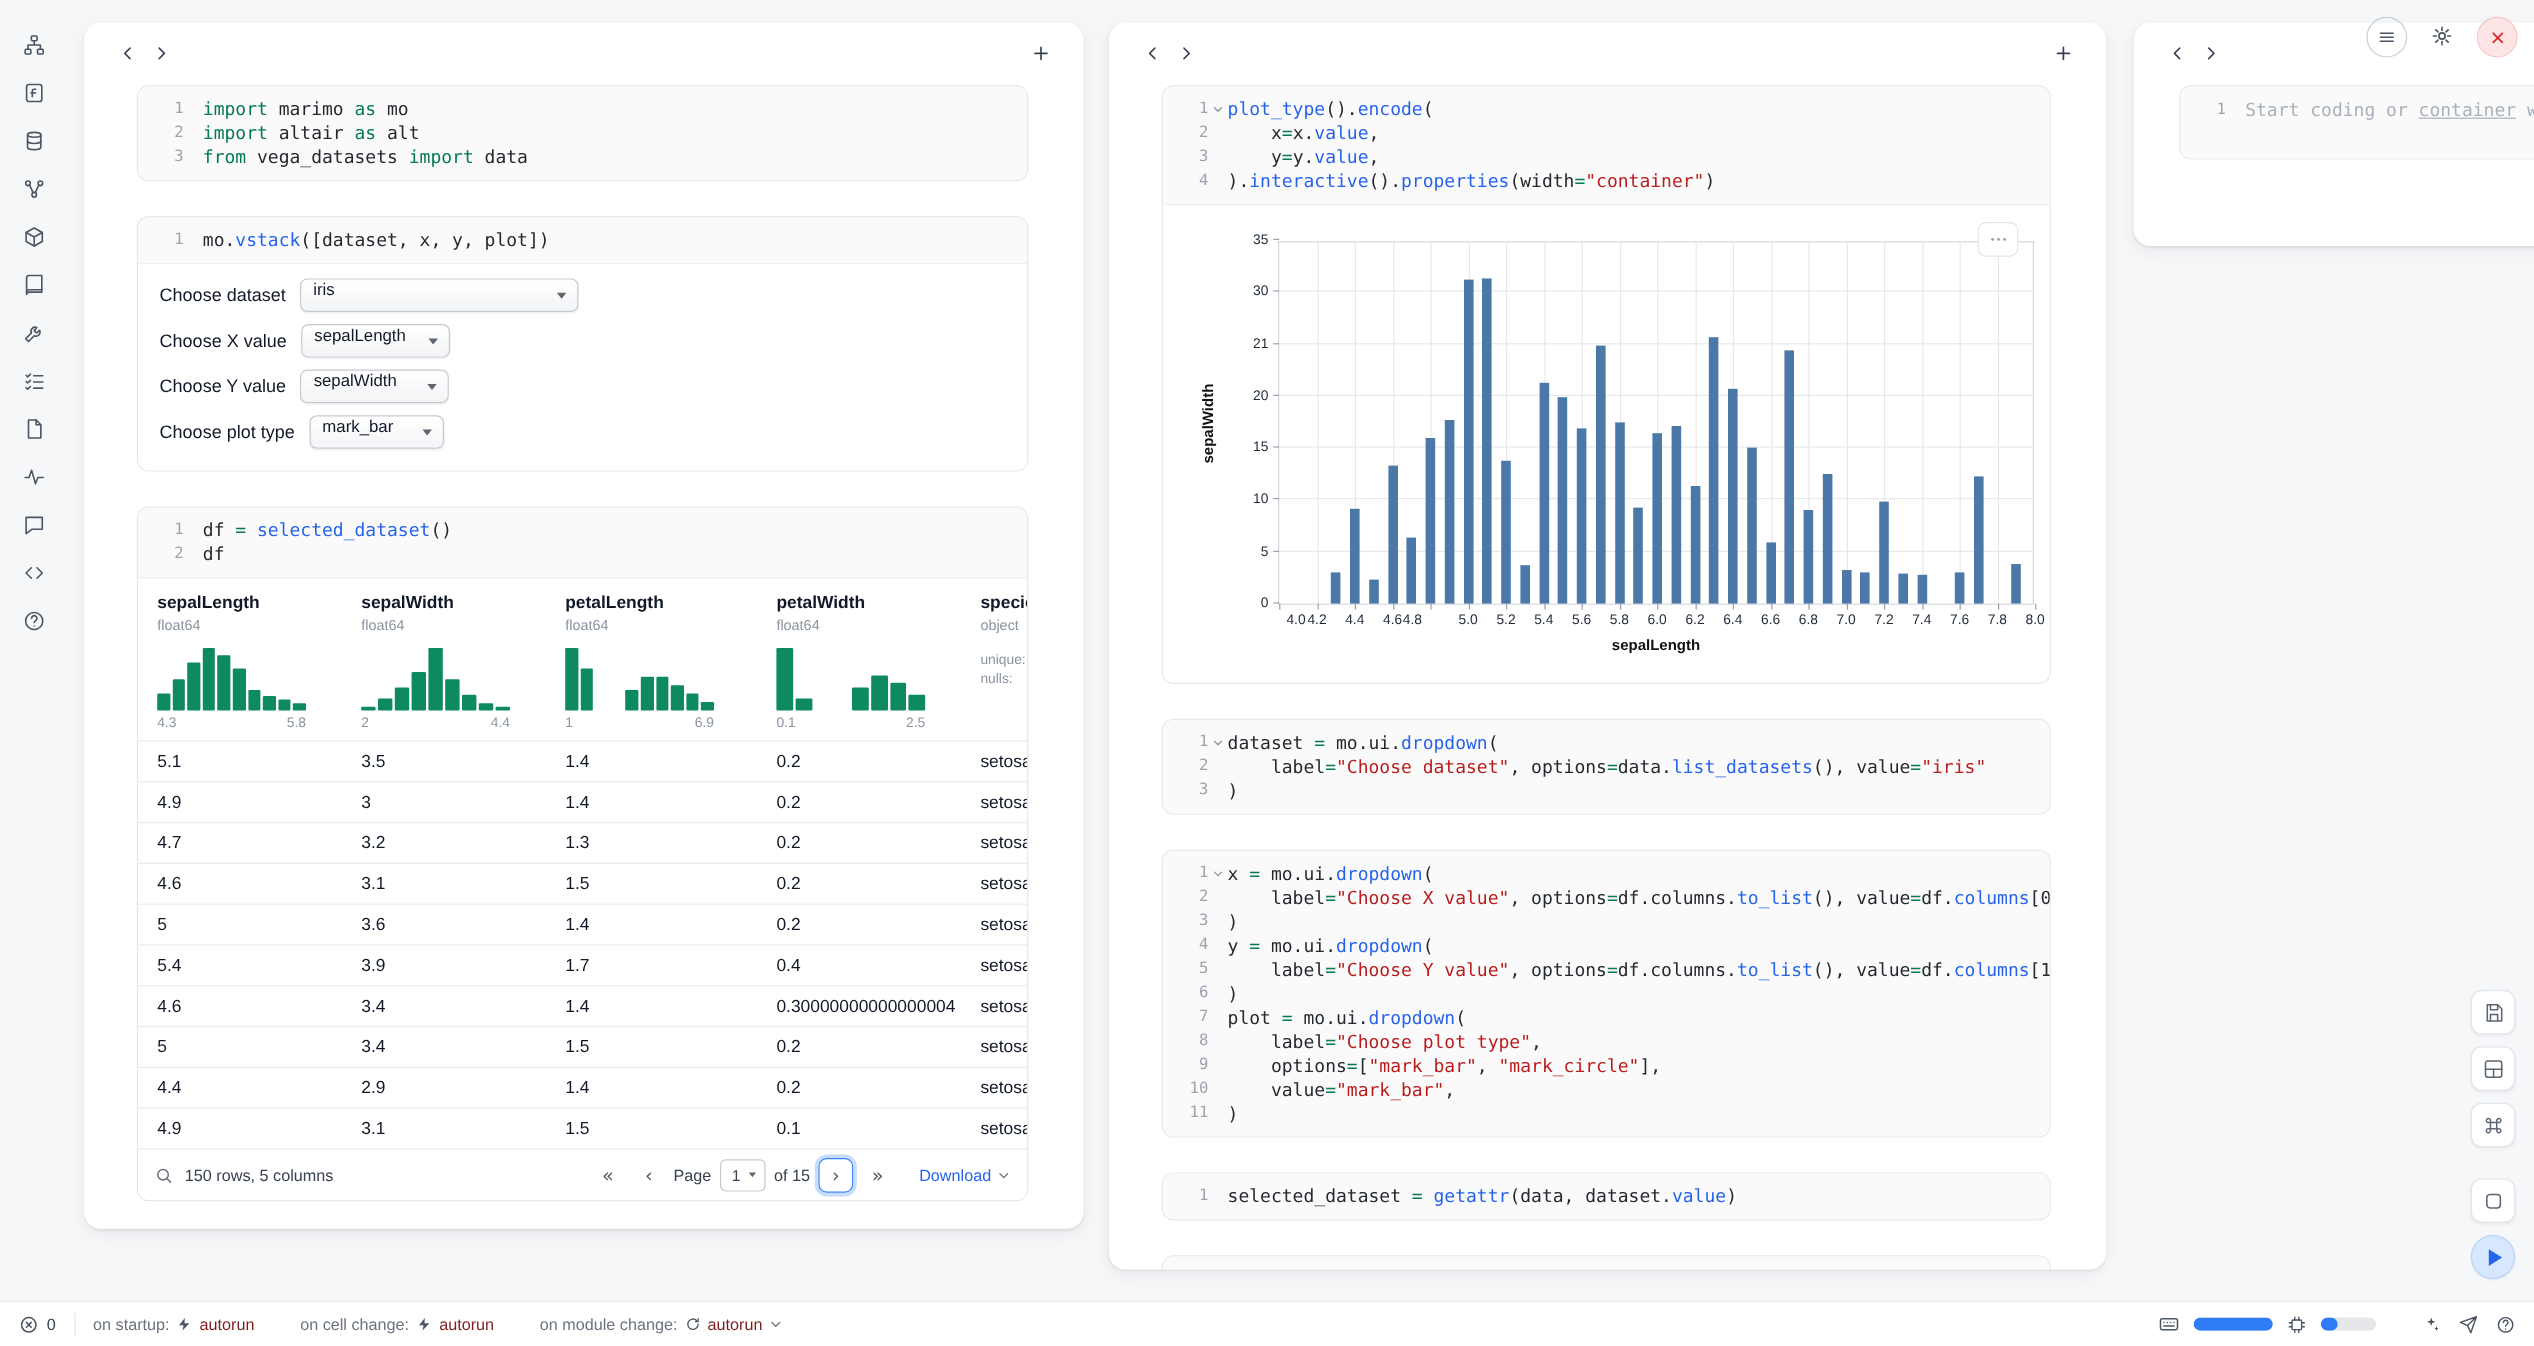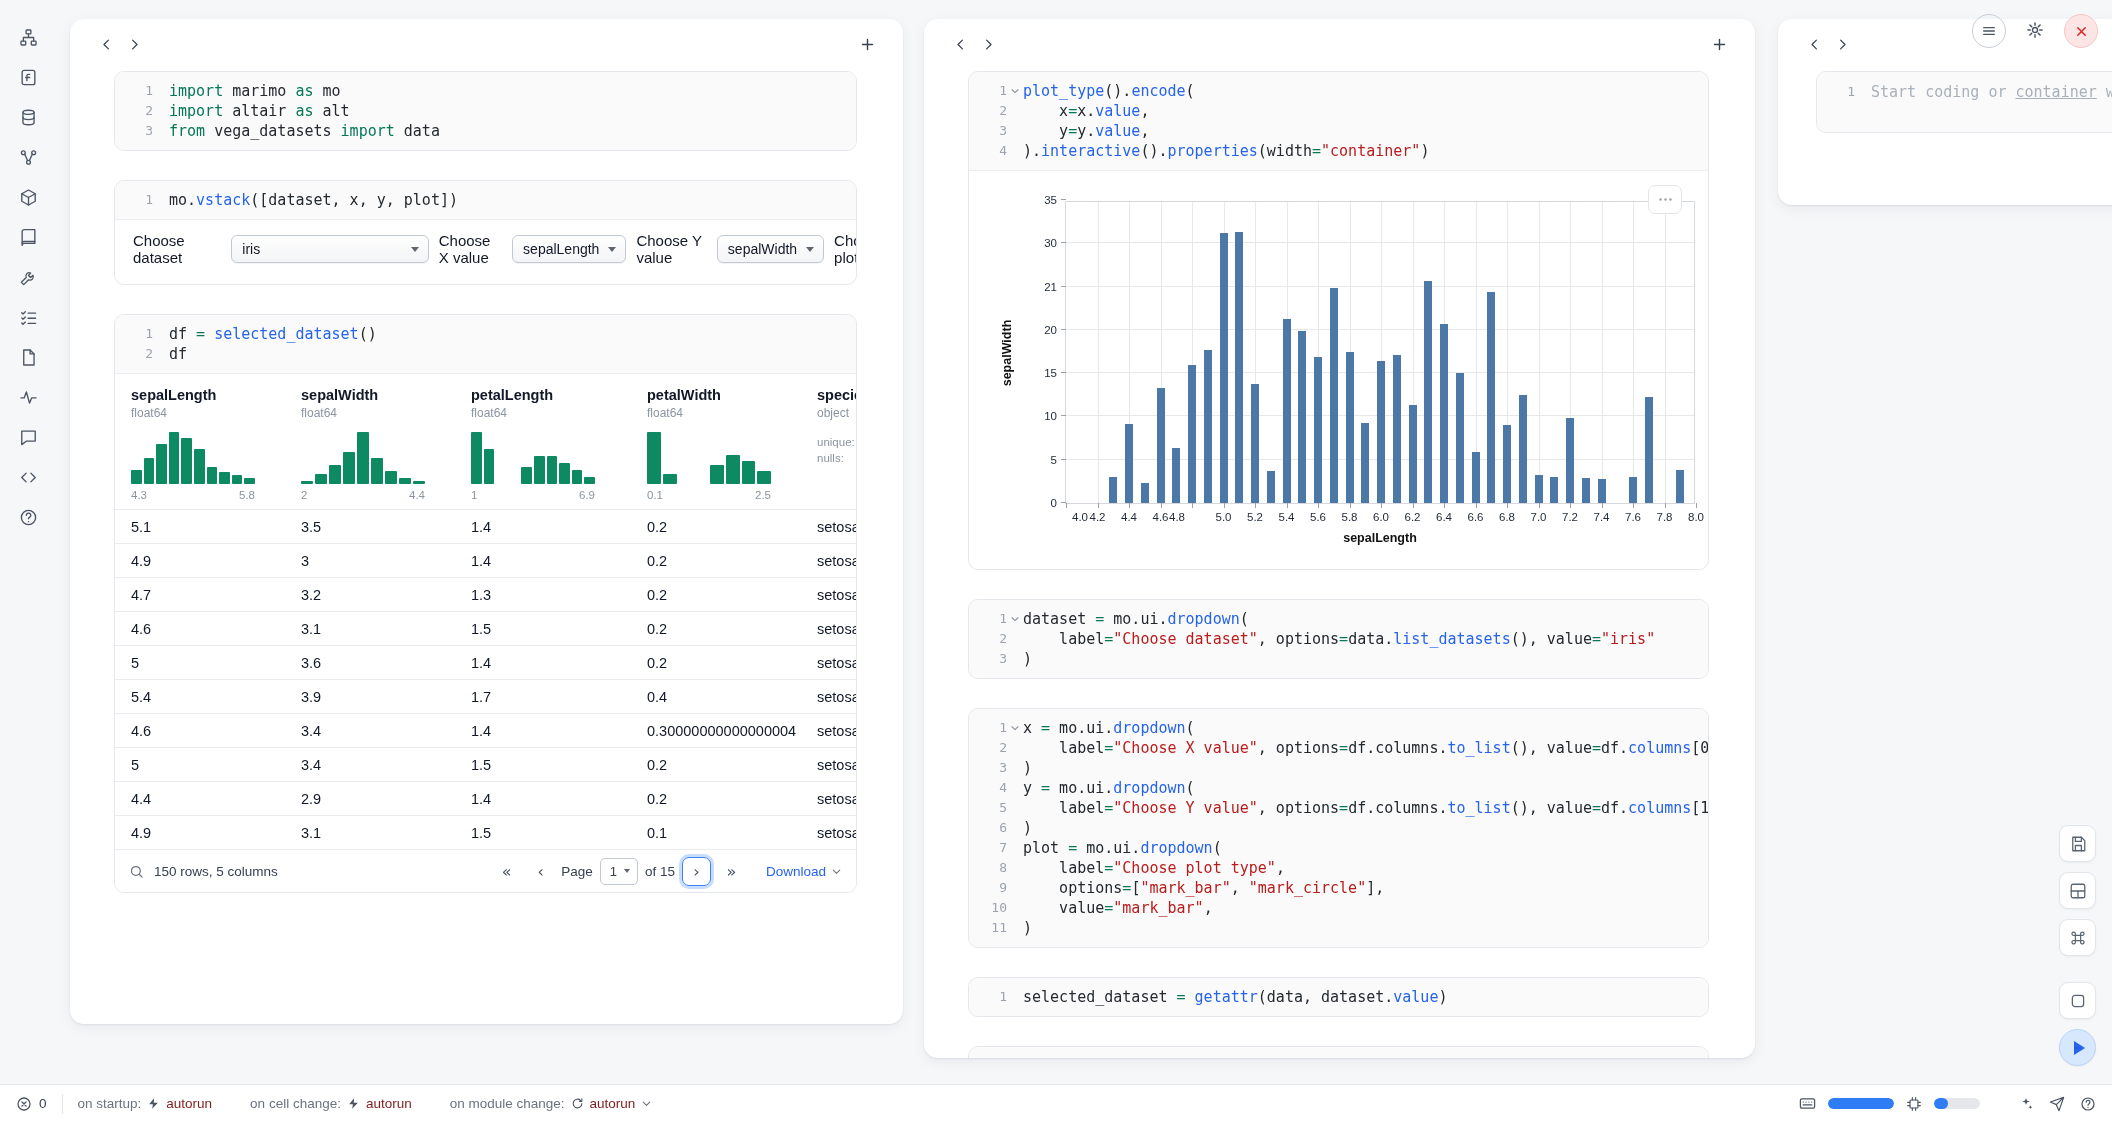--- a/index.html
+++ b/index.html
@@ -23,23 +23,23 @@
   .code-row{display:flex;}
   .gutter{width:54px;flex:0 0 54px;display:flex;justify-content:flex-end;align-items:center;color:#9aa3af;font-size:13px;}
   .lnum{text-align:right;}
   .fold{width:16px;display:flex;justify-content:center;align-items:center;color:#8a94a1;}
   .codeline{white-space:pre;color:#24292f;}
   .tok-kw{color:#047857;} .tok-op{color:#047857;}
   .tok-fn{color:#2563eb;} .tok-str{color:#b91c1c;} .tok-pl{color:#24292f;}
   .tok-ph{color:#a8b0ba;} .tok-ph-link{color:#a8b0ba;text-decoration:underline;cursor:pointer;}
   .output{background:#fff;border-top:1px solid #eceef1;}
   
-  .controls{padding:12px 18px 18px;display:flex;flex-direction:row;gap:10px;}
+  .controls{padding:12px 18px 18px;display:flex;flex-direction:column;gap:10px;}
   .ctl-row{display:flex;align-items:center;gap:12px;font-size:15px;color:#111827;}
-  .select{height:28px;border:1px solid #c3c9d2;border-radius:6px;background:linear-gradient(#ffffff,#f3f4f6);display:flex;align-items:center;padding:0 26px 0 10px;position:relative;font-size:14px;box-shadow:0 1px 1px rgba(0,0,0,.05);cursor:pointer;box-sizing:border-box;}
+  .select{height:28px;border:1px solid #c3c9d2;border-radius:6px;background:linear-gradient(#ffffff,#f3f4f6);display:flex;align-items:flex-start;padding:0 26px 0 10px;position:relative;font-size:14px;box-shadow:0 1px 1px rgba(0,0,0,.05);cursor:pointer;box-sizing:border-box;}
   .select::after{content:"";position:absolute;right:9px;top:11px;border-left:4px solid transparent;border-right:4px solid transparent;border-top:5px solid #5f6670;}
   .sel0{width:232px;} .sel1{width:124px;} .sel2{width:124px;} .sel3{width:112px;}
   
   .tbl-scroll{overflow:hidden;}
   .thead{display:flex;}
   .th{box-sizing:border-box;padding:13px 8px 8px 16px;flex:0 0 auto;}
   .th-name{font-size:14.5px;font-weight:700;color:#111827;white-space:nowrap;}
   .th-type{font-size:12px;color:#8a94a1;margin-top:3px;}
   .hist{height:52px;width:124px;display:flex;align-items:flex-end;gap:2px;margin-top:12px;}
   .hbar{flex:1;background:#0e8a62;border-radius:1px;}

